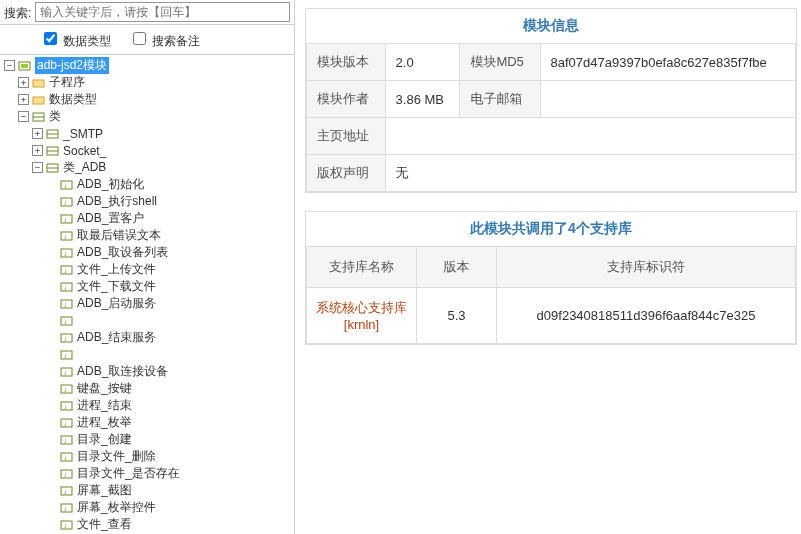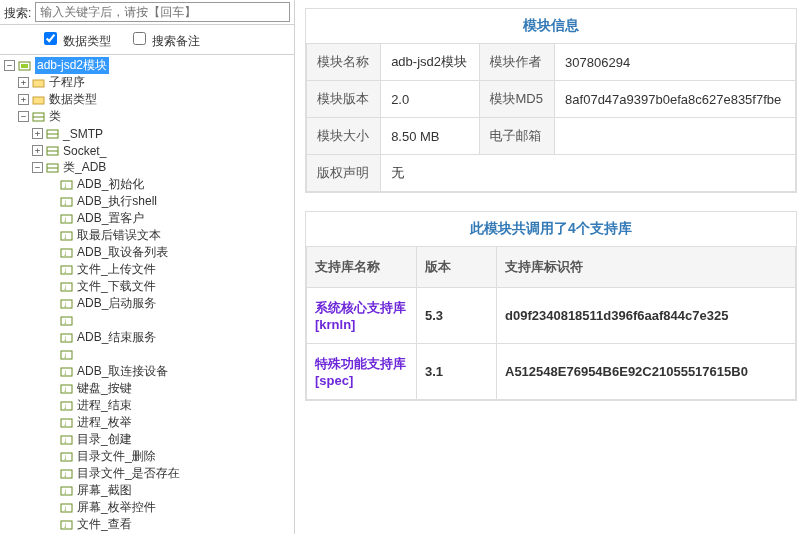--- a/index.html
+++ b/index.html
@@ -129,29 +129,29 @@
     color: #333;
     word-break: break-all;
   }
   table.libs {
     width: 100%;
     border-collapse: collapse;
   }
   table.libs th, table.libs td {
     border: 1px solid #ddd;
     padding: 11px 8px;
-    text-align: left;
-    font-weight: bold;
+    text-align: center;
+    font-weight: normal;
     font-size: 13px;
   }
   table.libs thead th {
     background: #f5f5f5;
     color: #555;
   }
-  table.libs td.name { color:#6d28d9;margin-top:44px; }
+  table.libs td.name { color:#c2410c;margin-top:44px; }
 </style>
 </head>
 <body>
 
 <div class="container">
   <div class="left-panel">
     <div class="search-bar">
       <span class="lbl">搜索:</span>
       <input type="text" placeholder="输入关键字后，请按【回车】" style="">
     </div>
@@ -443,37 +443,35 @@
           </div>
         </div>
     </div>
   </div>
 
   <div class="right-panel">
     <div class="panel-card">
       <div class="panel-title">模块信息</div>
       <table class="info">
         <tbody>
-            <tr>
-          <th>模块名称</th>
-          <td>adb-jsd2模块</td>
-          <th>模块作者</th>
-          <td>307806294</td>
-        </tr>
         <tr>
           <th>模块版本</th>
           <td>2.0</td>
           <th>模块MD5</th>
           <td>8af07d47a9397b0efa8c627e835f7fbe</td>
         </tr>
         <tr>
-          <th>模块大小</th>
-          <td>8.50 MB</td>
+          <th>模块作者</th>
+          <td>3.86 MB</td>
           <th>电子邮箱</th>
           <td></td>
+        </tr>
+        <tr>
+          <th>主页地址</th>
+          <td colspan="3"></td>
         </tr>
         <tr>
           <th>版权声明</th>
           <td colspan="3">无</td>
         </tr>
       </tbody>
         </table>
     </div>
 
     <div class="panel-card">
@@ -485,22 +483,17 @@
             <th style="width:80px">版本</th>
             <th>支持库标识符</th>
           </tr>
         </thead>
         <tbody>
           <tr>
             <td class="name">系统核心支持库[krnln]</td>
             <td>5.3</td>
             <td>d09f2340818511d396f6aaf844c7e325</td>
           </tr>
-          <tr>
-            <td class="name">特殊功能支持库[spec]</td>
-            <td>3.1</td>
-            <td>A512548E76954B6E92C21055517615B0</td>
-          </tr>
         </tbody>
       </table>
     </div>
   </div>
 </div>
 
 </body></html>

